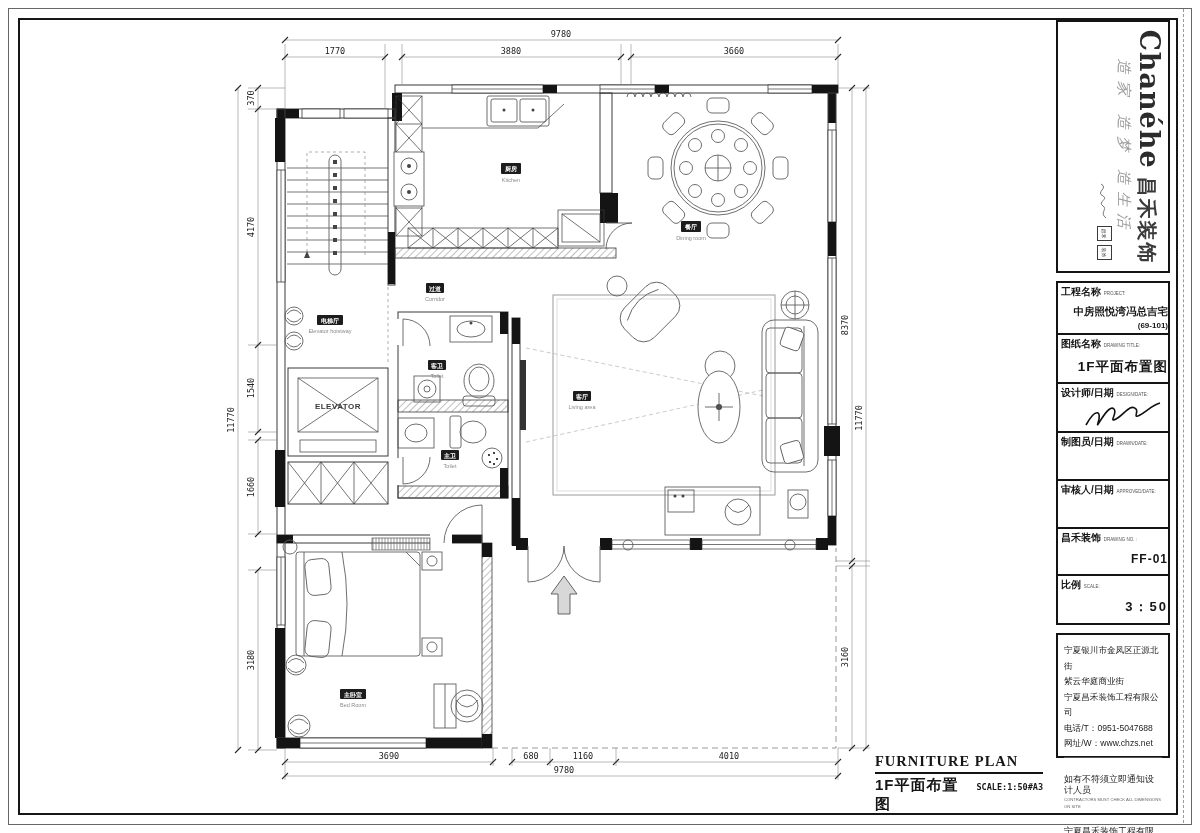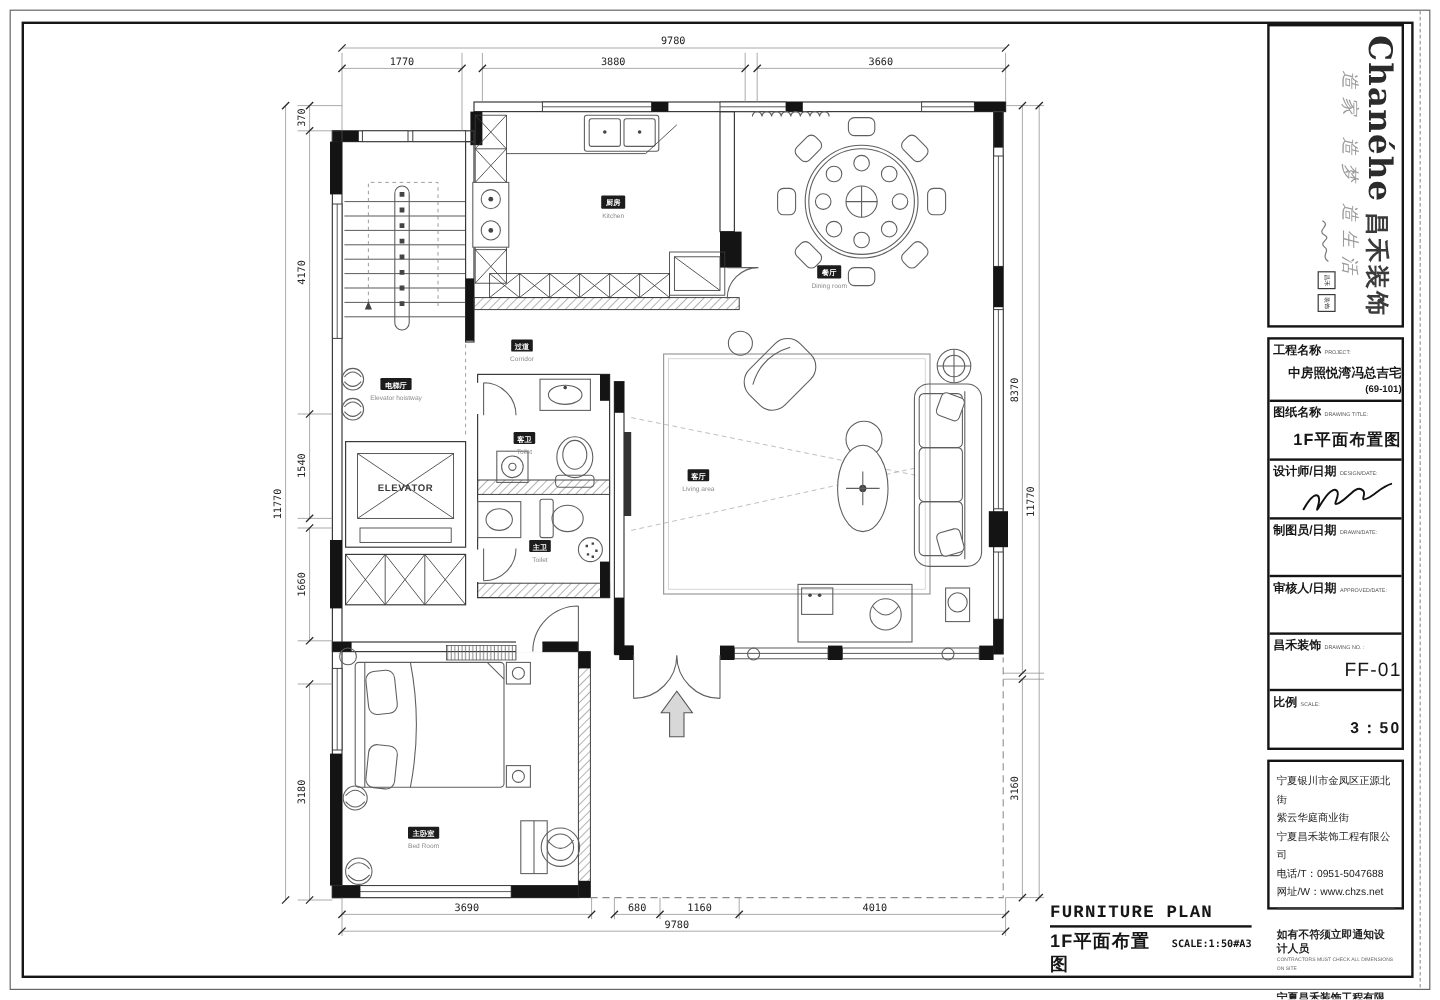--- a/index.html
+++ b/index.html
@@ -46,31 +46,31 @@
   .fr-label{border-top:2px solid #141414;padding:2px 3px 0;font-size:10px;font-weight:700;
             height:19px;box-sizing:border-box;white-space:nowrap}
   .fr-label:first-child{border-top:none}
   .fr-label .en{font-size:4.5px;font-weight:400;color:#555;letter-spacing:0}
   .fr-value{text-align:right;box-sizing:border-box}
   .v-project{height:32px;font-size:10.5px;font-weight:700;line-height:13px;padding-top:3px}
   .v-project small{font-size:8px;font-weight:700}
   .v-drawing{height:30px;font-size:13.5px;font-weight:700;line-height:30px;letter-spacing:1px}
   .v-sig{height:30px}
   .v-empty{height:30px}
-  .v-no{height:28px;font-size:16px;font-weight:400;line-height:26px;letter-spacing:1px}
+  .v-no{height:28px;font-size:12px;font-weight:700;line-height:26px;letter-spacing:1px}
   .v-scale{height:31px;font-size:13px;font-weight:700;line-height:28px;letter-spacing:2px}
   .addr-box{top:633px;height:125px;padding:8px 6px;font-size:8.6px;line-height:15.5px;color:#222}
   .addr-box .div{border-top:1.5px solid #555;margin:5px 0 4px}
-  .note-cn{font-size:9px;font-weight:700;line-height:11px;margin-top:16px}
+  .note-cn{font-size:9px;font-weight:400;line-height:11px;margin-top:16px}
   .note-en{font-size:4.2px;color:#666;line-height:7px;margin-bottom:3px}
 
   
   .footer-title{position:absolute;left:875px;top:753px;width:168px}
   .ft-en{font-size:14.5px;font-weight:700;letter-spacing:1px;border-bottom:2.5px solid #141414;
-         padding-bottom:2px;font-family:Liberation Mono, monospace}
+         padding-bottom:2px;font-family:Liberation Serif, serif}
   .ft-row{display:flex;align-items:baseline;gap:6px;margin-top:2px}
   .ft-cn{font-size:15px;font-weight:700;letter-spacing:1px}
   .ft-scale{font-size:8.5px;font-weight:700;font-family:"DejaVu Sans Mono",monospace}
 </style>
 </head>
 <body>
 
 <div class="page">
   <div class="border-outer"></div>
   <div class="border-inner"></div>

